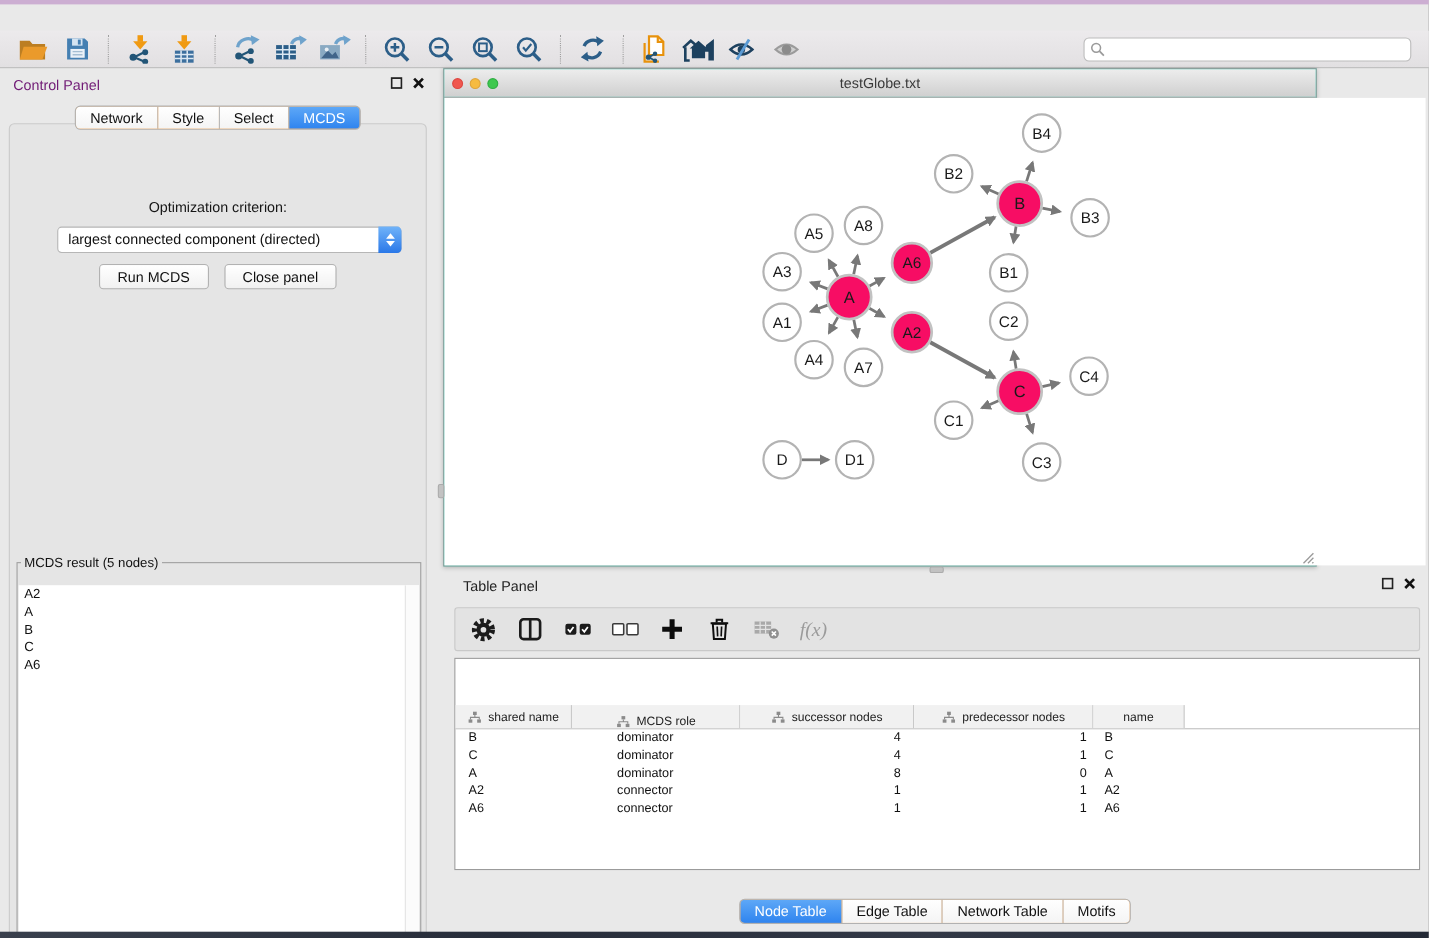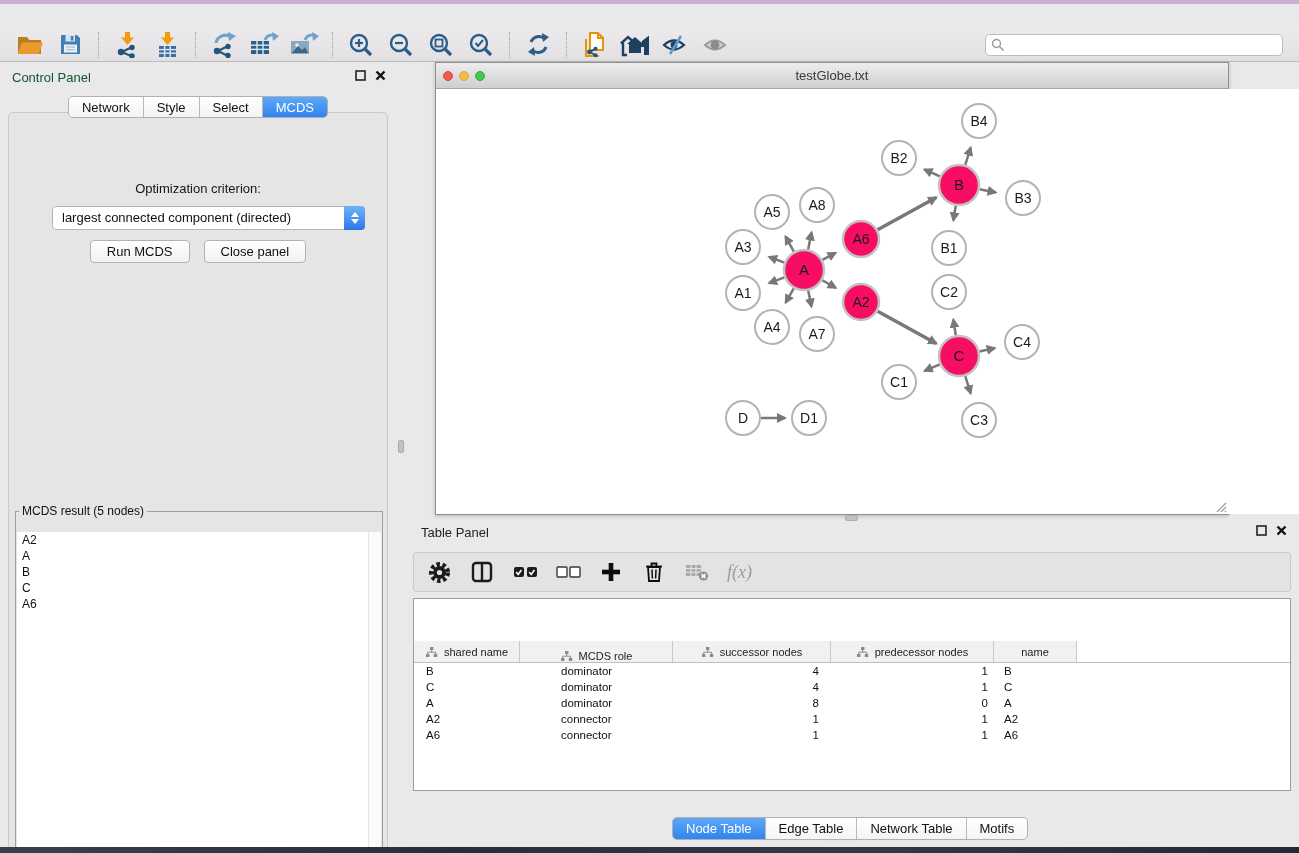--- a/index.html
+++ b/index.html
@@ -30,21 +30,21 @@
   .tb-icon { width:34px; height:30px; display:flex; align-items:center; justify-content:center; margin:0 3px; }
   .tb-sep { width:1px; height:26px; margin:0 8px; border-left:1px dotted #9f9f9f; }
   .search-wrap { margin-left:auto; margin-right:6px; position:relative; }
   .search-input {
     width:298px; height:22px; border:1px solid #bcbcbc; border-radius:5px; background:#fff;
     padding:0 6px 0 24px; font-size:12px; font-family:"Liberation Sans",sans-serif; outline:none; color:#333;
   }
   .search-glass { position:absolute; left:6px; top:4px; }
   
   .control-panel { position:absolute; left:0; top:62px; width:396px; height:753px; }
-  .panel-head { position:absolute; left:12px; top:8px; font-size:13px; color:#14532d; }
+  .panel-head { position:absolute; left:12px; top:8px; font-size:13px; color:#701a75; }
   .panel-btns { position:absolute; right:10px; top:8px; display:flex; gap:9px; align-items:center; }
   .cp-tabs-wrap { position:absolute; left:0; top:34px; width:100%; display:flex; justify-content:center; }
   .seg { display:inline-flex; border:1px solid #b1b1b1; border-radius:5px; overflow:hidden; background:#fdba74; height:22px; }
   .seg-item {
     padding:2px 13px; font-size:13px; background:linear-gradient(#ffffff,#f4f4f4);
     border-right:1px solid #b9b9b9; color:#111; display:flex; align-items:center; white-space:nowrap;
   }
   .seg-item:last-child { border-right:none; }
   .seg-item.active { background:linear-gradient(#5ea8f7,#2f84ef); color:#fff; }
   .cp-pane {
@@ -73,21 +73,21 @@
     position:absolute; left:6px; top:391px; width:368px; height:346px;
     border:1px solid #9f9f9f; background:#e5e5e5; padding:0;
   }
   .mcds-fieldset legend { font-size:12px; color:#111; margin-left:3px; padding:0 3px; }
   .mcds-list { position:absolute; left:1px; right:1px; top:14px; bottom:1px; background:#fff; overflow:hidden; }
   .mcds-item { font-size:12px; padding:1px 5px; height:16px; color:#111; }
   .mcds-scroll { position:absolute; right:0; top:0; bottom:0; width:13px; background:#fbfbfb; border-left:1px solid #e4e4e4; }
   
   .net-window {
     position:absolute; left:403px; top:62px; width:794px; height:453px;
-    background:#5eead4; border:1px solid #8f8f8f; box-shadow:0 1px 4px rgba(0,0,0,.22);margin-left:32px;
+    background:#5eead4; border:1px solid #8f8f8f; box-shadow:0 1px 4px rgba(0,0,0,.22);
   }
   .net-titlebar {
     position:absolute; left:0; top:0; width:100%; height:26px;
     background:linear-gradient(#ededed,#cfcfcf); border-bottom:1px solid #a5a5a5;
     display:flex; align-items:center; justify-content:center; font-size:13px; color:#3a3a3a;
   }
   .net-lights { position:absolute; left:7px; top:0; height:100%; display:flex; align-items:center; gap:6px; }
   .net-light { width:10px; height:10px; border-radius:50%; }
   .net-canvas { position:absolute; left:0; top:26px; width:892px; height:425px; background:#fff; overflow:hidden; }
   .resize-grip { position:absolute; right:1px; bottom:1px; }

